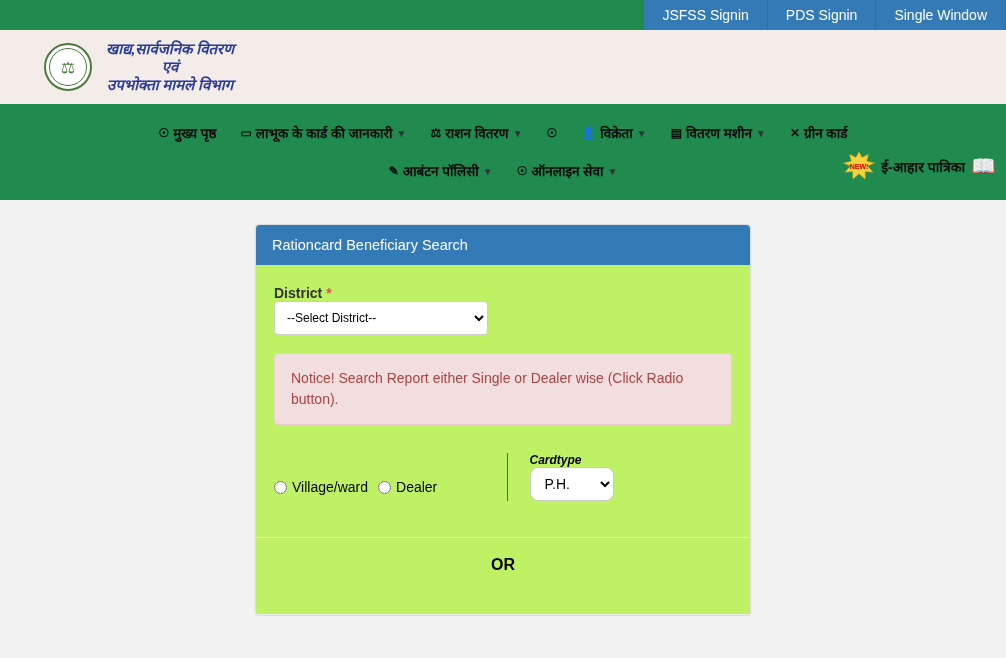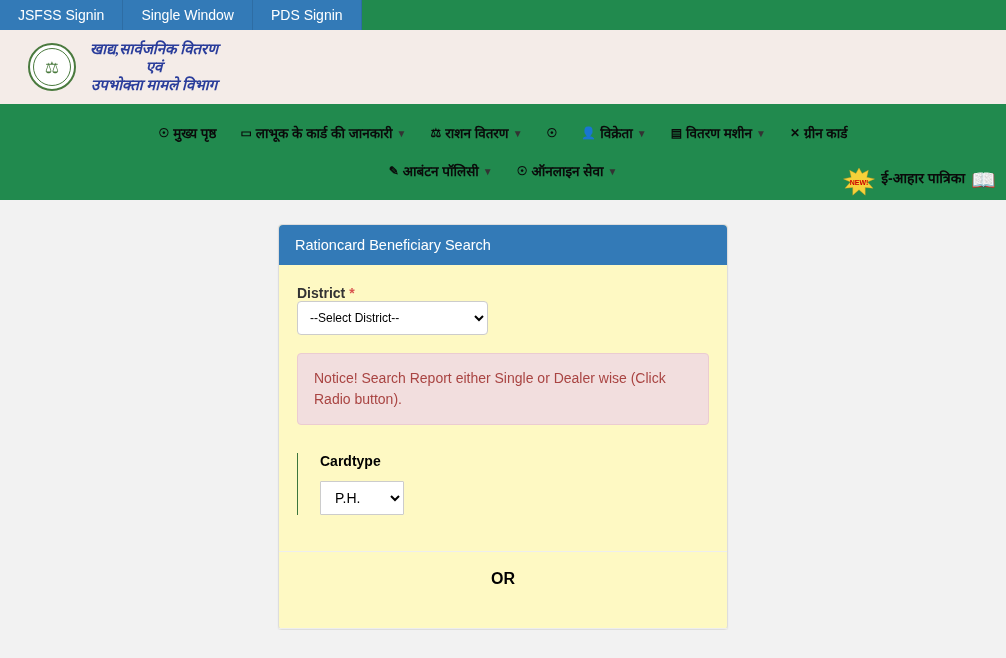--- a/index.html
+++ b/index.html
@@ -9,38 +9,39 @@
     }
     body {
       font-family: Arial, sans-serif;
       background: #f2f2f2;
       width: 1006px;
     }
     .top-bar {
       background: #218a4e;
       height: 30px;
       display: flex;
+      justify-content: flex-end;
       align-items: stretch;
       padding: 0;
     }
     .top-bar-btn {
       background: #337ab7;
       color: #fff;
       padding: 7px 18px;
       font-size: 14px;
       text-decoration: none;
       border: none;
       border-right: 1px solid #2e6da4;
       cursor: pointer;
       display: flex;
       align-items: center;
     }
     .header-band {
       background: #f4ece8;
-      padding: 10px 0 10px 28px;
+      padding: 10px 0 10px 44px;
       display: flex;
       align-items: center;
       min-height: 65px;
     }
     .emblem {
       width: 48px;
       height: 48px;
       border: 2px solid #4a7a3e;
       border-radius: 50%;
       background: #fff;
@@ -105,22 +106,23 @@
       font-size: 10px;
       color: #333;
     }
     .nav-icon {
       font-size: 12px;
       color: #0a0a0a;
     }
     .ehaar-group {
       position: absolute;
       right: 10px;
-      bottom: 4px;
-      display: flex;
+      bottom: 20px;
+      display: flex;
+      align-items: center;
       gap: 6px;
     }
     .new-badge {
       width: 32px;
       height: 28px;
       position: relative;
     }
     .new-badge svg {
       width: 100%;
       height: 100%;
@@ -132,22 +134,22 @@
     }
     .book-icon {
       font-size: 20px;
     }
     .content-area {
       display: flex;
       justify-content: center;
       padding: 24px 0 0 0;
     }
     .panel {
-      width: 450px;
-      background: #fef9c3;
+      width: 496px;
+      background: #bef264;
       border: 1px solid #ddd;
       border-radius: 4px;
       box-shadow: 0 1px 2px rgba(0,0,0,0.05);
     }
     .panel-header {
       background: #337ab7;
       color: #fff;
       padding: 12px 16px;
       font-size: 14.5px;
       border-radius: 4px 4px 0 0;
@@ -213,28 +215,29 @@
       gap: 5px;
       cursor: pointer;
     }
     .option-right {
       flex: 1;
       border-left: 1px solid #3c763d;
       padding-left: 22px;
     }
     .cardtype-label {
       font-weight: bold;
-      font-size: 14px;
-      margin-bottom: 12px;
+      font-size: 12px;
+      margin-bottom: 0;
       display: block;
+      font-style: italic;
     }
     .cardtype-select {
       padding: 7px 26px 7px 10px;
       border: 1px solid #ccc;
-      border-radius: 1px;
+      border-radius: 8px;
       font-size: 14px;
       background: #fff;
       height: 34px;
     }
     .divider {
       height: 1px;
       background: #eee;
       margin: 0 -18px;
     }
     .or-text {
@@ -242,22 +245,22 @@
       font-weight: bold;
       font-size: 16px;
       padding: 18px 0 40px 0;
     }
   </style>
 </head>
 <body>
 
 <div class="top-bar">
   <a class="top-bar-btn">JSFSS Signin</a>
+  <a class="top-bar-btn">PDS Signin</a>
   <a class="top-bar-btn">Single Window</a>
-  <a class="top-bar-btn">PDS Signin</a>
 </div>
 
 <div class="header-band">
   <div class="emblem"></div>
   <div class="dept-title">
     <div>खाद्य,सार्वजनिक वितरण</div>
     <div>एवं</div>
     <div>उपभोक्ता मामले विभाग</div>
   </div>
 </div>
@@ -335,20 +338,30 @@
         </div>
         <div class="form-col">
         </div>
       </div>
 
       <div class="notice-box">
         <strong>Notice!</strong><span> Search Report either Single or Dealer wise (Click Radio button).</span>
       </div>
 
       <div class="option-row">
+        <div class="option-left">
+          <label>
+            <input type="radio" name="searchby" style="">
+            <span>Village/ward</span>
+          </label>
+          <label>
+            <input type="radio" name="searchby" style="">
+            <span>Dealer</span>
+          </label>
+        </div>
         <div class="option-right">
           <label class="cardtype-label">Cardtype</label>
           <select class="cardtype-select">
             <option>P.H.</option>
           </select>
         </div>
       </div>
 
       <div class="divider"></div>
       <div class="or-text">OR</div>

